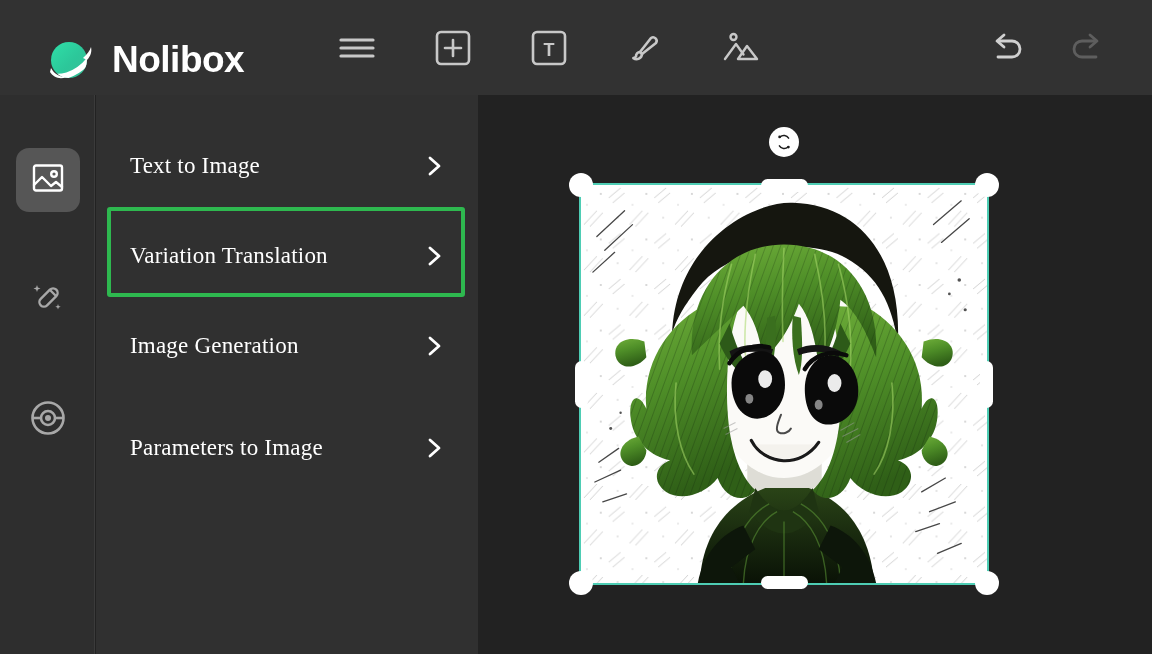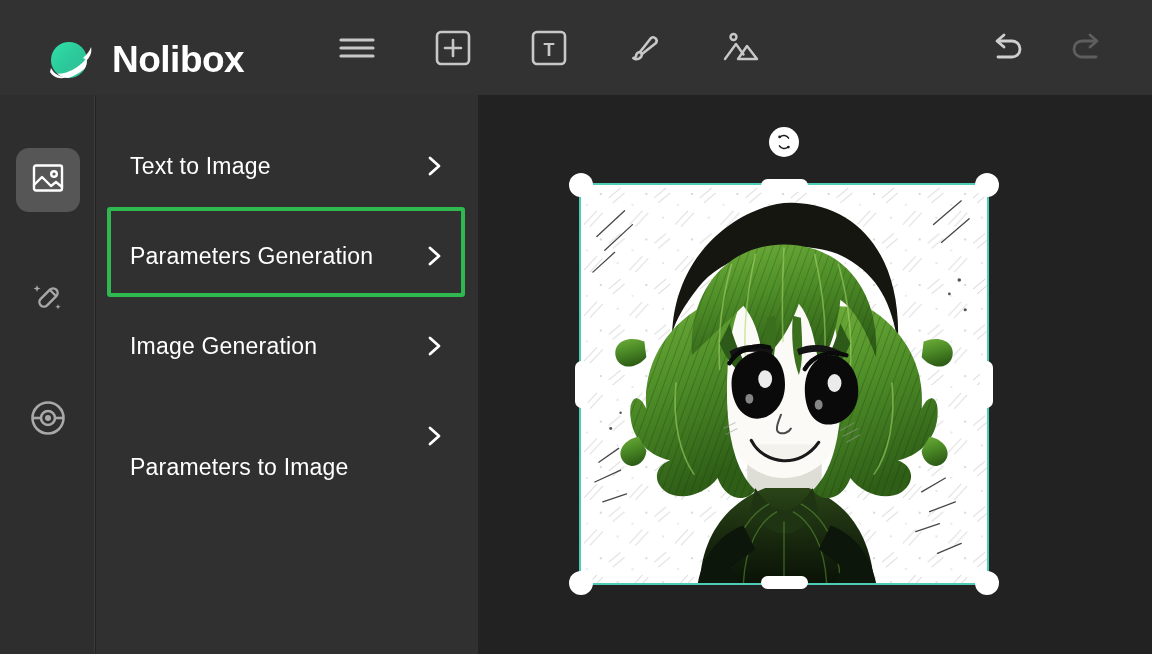--- a/index.html
+++ b/index.html
@@ -49,29 +49,30 @@
   }
   .rail-item.active { background: #565656; }
   .rail-item.i0 { top: 53px; }
   .rail-item.i1 { top: 173px; }
   .rail-item.i2 { top: 293px; }
 
   
   .panel {
     position: absolute; left: 96px; top: 95px; width: 382px; height: 559px;
     background: #303030;
+    font-family: Liberation Serif, serif;
   }
   .menu-item {
     position: absolute; left: 0; width: 382px; height: 90px;
     display: flex; align-items: center; cursor: pointer;
   }
   .menu-item.m0 { top: 26px; }
   .menu-item.m1 { top: 116px; }
   .menu-item.m2 { top: 206px; }
-  .menu-item.m3 { top: 296px; align-items: flex-end; }
+  .menu-item.m3 { top: 308px; }
   .menu-label {
     color: #ffffff; font-size: 23px; margin-left: 34px; font-weight: 400;
     letter-spacing: 0.2px; white-space: nowrap;
   }
   .menu-chevron {
     position: absolute; right: 33px; top: 50%;
     transform: translateY(-50%);
     width: 22px; height: 22px;
   }
   .highlight-box {
@@ -263,21 +264,21 @@
     <div class="menu-item m0">
       <span class="menu-label">Text to Image</span>
       <span class="menu-chevron">
         <svg width="22" height="22" viewBox="0 0 22 22">
           <polyline points="7,3 16,11 7,19" fill="none" stroke="#ffffff" stroke-width="2.8" stroke-linecap="round" stroke-linejoin="round"></polyline>
         </svg>
       </span>
     </div>
 
     <div class="menu-item m1">
-      <span class="menu-label">Parameters Generation</span>
+      <span class="menu-label">Variation Translation</span>
       <span class="menu-chevron">
         <svg width="22" height="22" viewBox="0 0 22 22">
           <polyline points="7,3 16,11 7,19" fill="none" stroke="#ffffff" stroke-width="2.8" stroke-linecap="round" stroke-linejoin="round"></polyline>
         </svg>
       </span>
     </div>
 
     <div class="menu-item m2">
       <span class="menu-label">Image Generation</span>
       <span class="menu-chevron">

